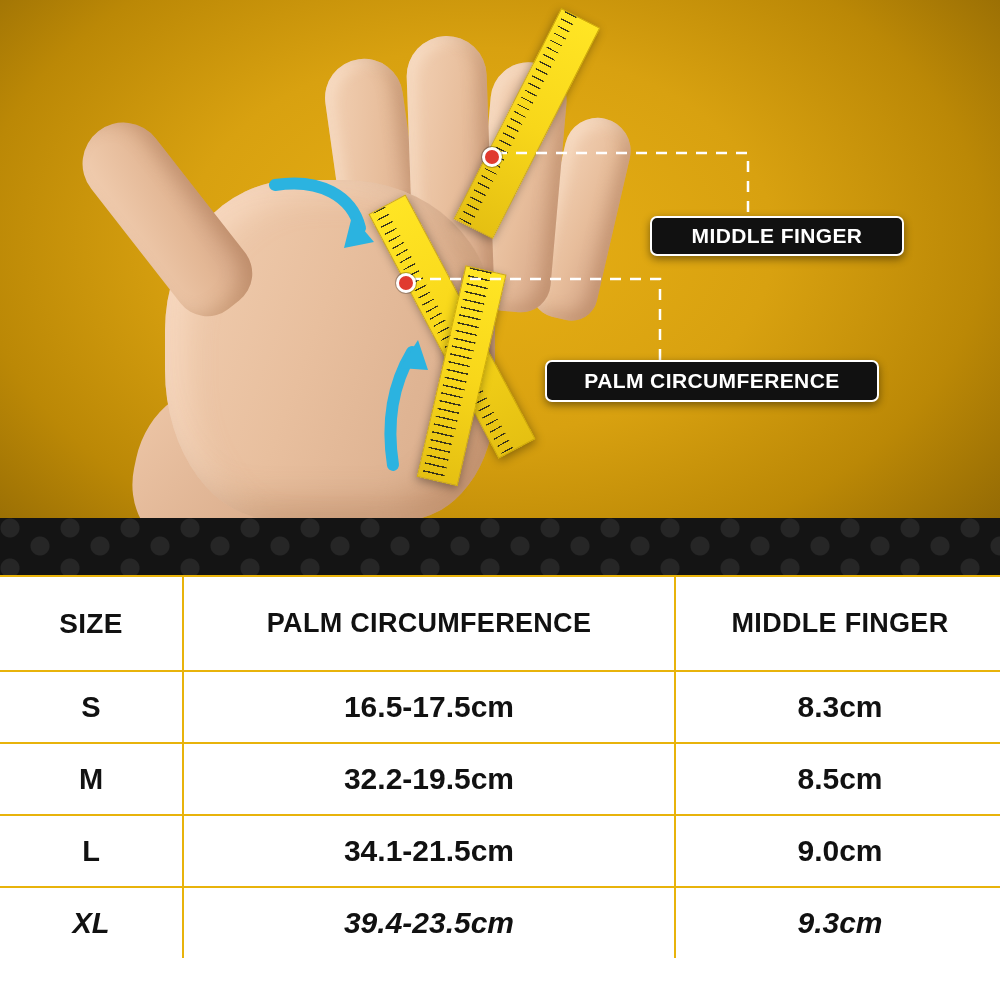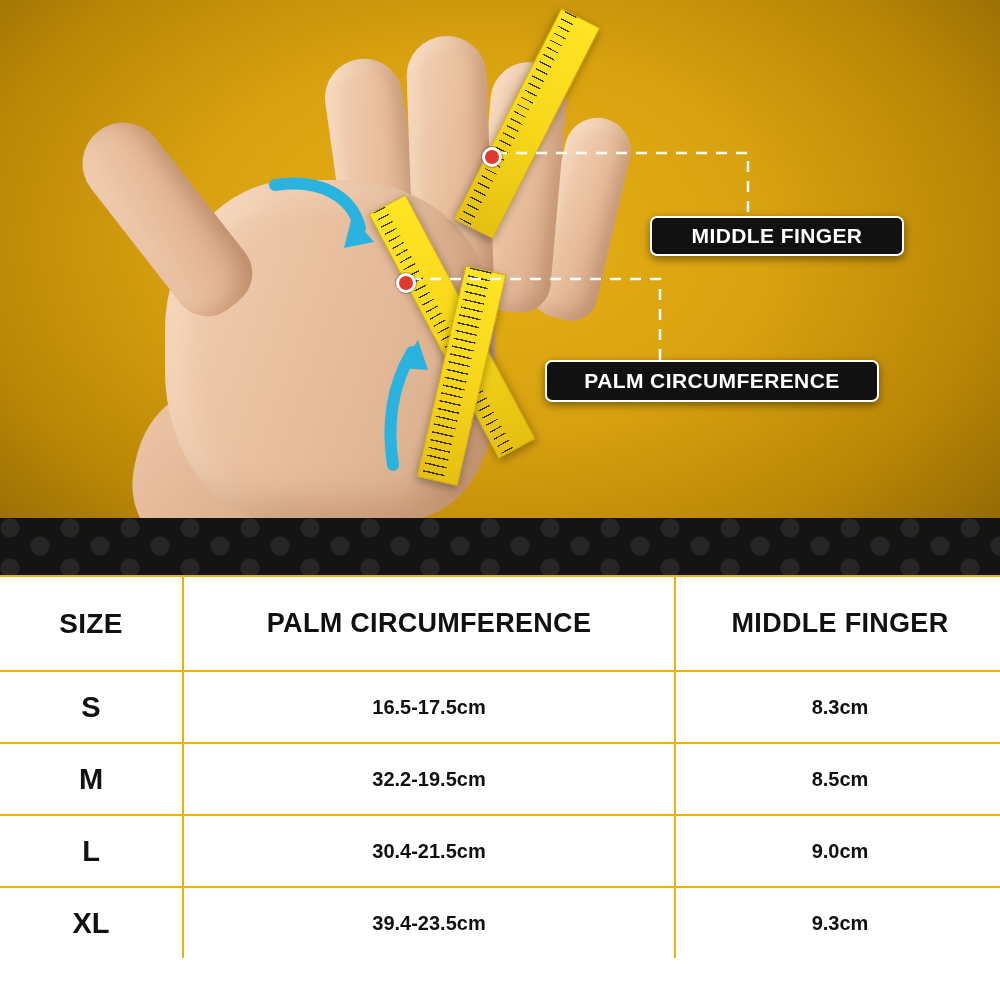--- a/index.html
+++ b/index.html
@@ -209,36 +209,36 @@
   table.sizechart td {
     border: 2px solid #e8b30b;
     text-align: center;
     color: #111111;
     padding: 0;
   }
   table.sizechart th:first-child,
   table.sizechart td:first-child { border-left: none; }
   table.sizechart th:last-child,
   table.sizechart td:last-child { border-right: none; }
-  table.sizechart tr:last-child td { border-bottom: none; }
+  table.sizechart tr:last-child td { border-bottom: none; font-style: italic; }
 
   .col-size   { width: 182px; }
   .col-palm   { width: 490px; }
   .col-finger { width: 328px; }
 
   thead th {
     height: 93px;
     font-size: 27px;
     font-weight: bold;
     letter-spacing: 0.3px;
   }
   thead th.size-head { font-size: 28px; }
   tbody td {
     height: 70px;
-    font-size: 20px;
+    font-size: 30px;
     font-weight: bold;
   }
   tbody td.size-cell { font-size: 29px; }
 </style>
 </head>
 <body>
 
 <div class="page">
 
   <div class="photo">
@@ -303,21 +303,21 @@
           <td>16.5-17.5cm</td>
           <td>8.3cm</td>
         </tr>
         <tr>
           <td class="size-cell">M</td>
           <td>32.2-19.5cm</td>
           <td>8.5cm</td>
         </tr>
         <tr>
           <td class="size-cell">L</td>
-          <td>30.4-21.5cm</td>
+          <td>34.1-21.5cm</td>
           <td>9.0cm</td>
         </tr>
         <tr>
           <td class="size-cell">XL</td>
           <td>39.4-23.5cm</td>
           <td>9.3cm</td>
         </tr>
       </tbody>
     </table>
   </div>

